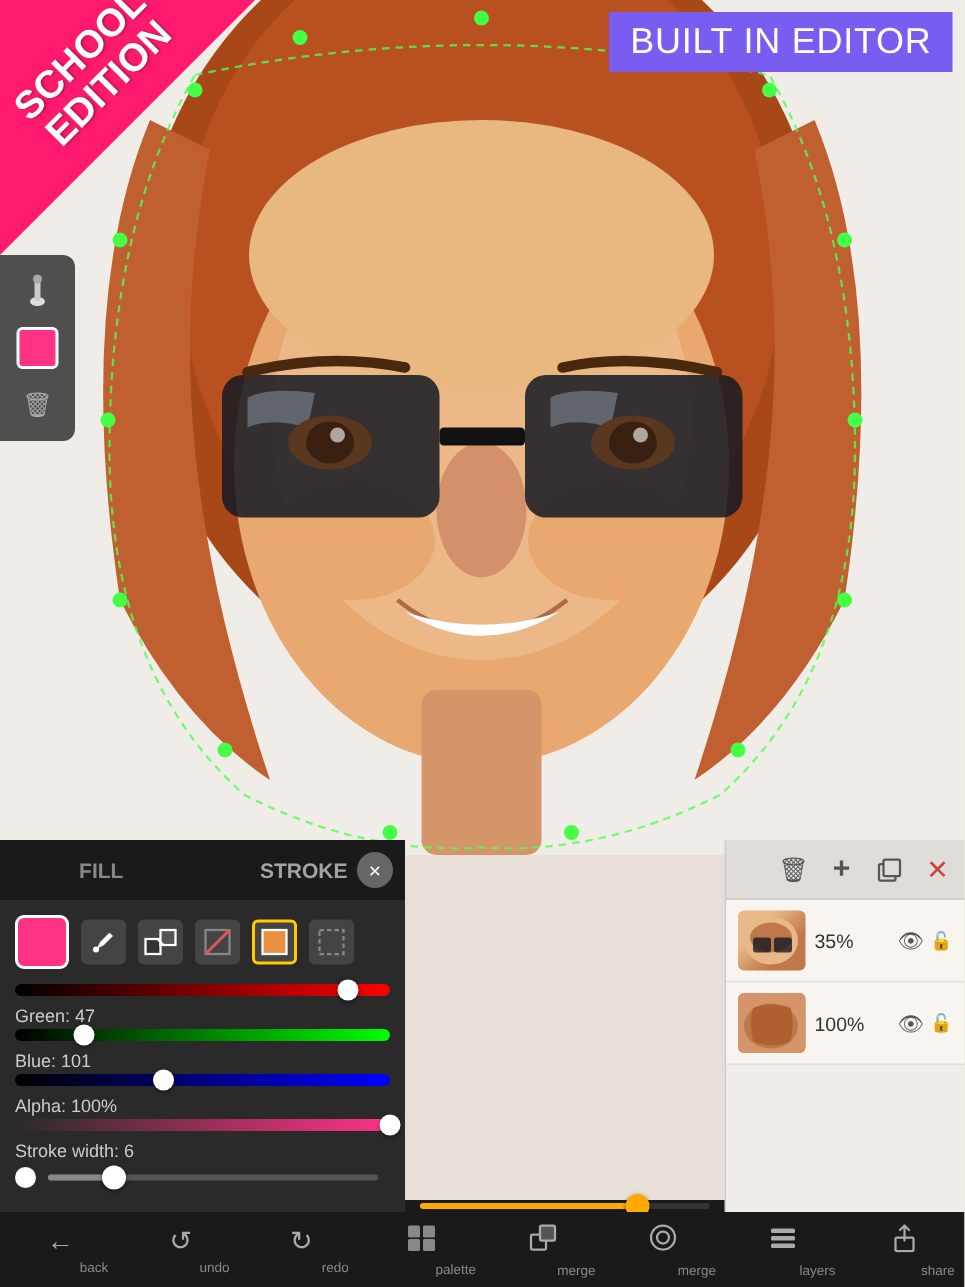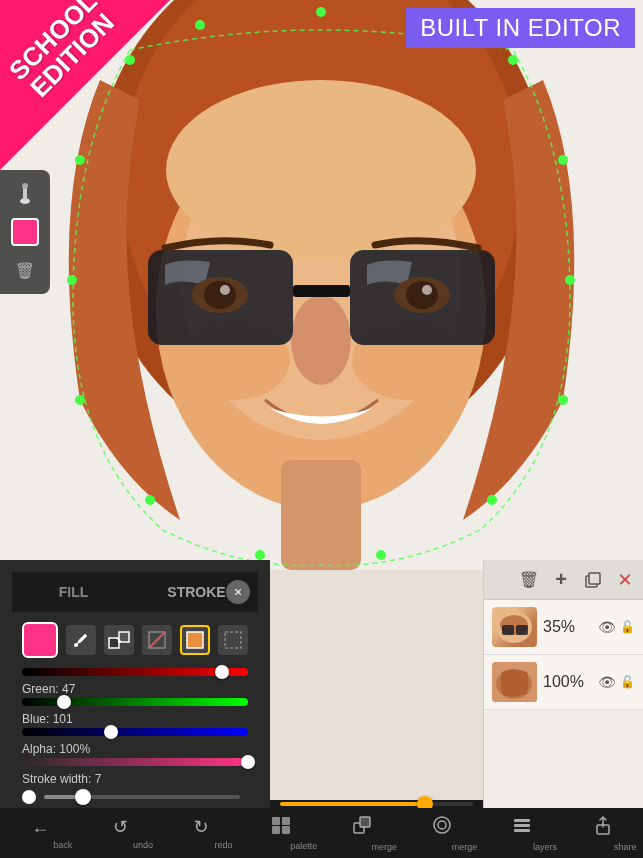--- a/index.html
+++ b/index.html
@@ -79,21 +79,21 @@
 
     .trash-icon {
       color: #aaa;
       font-size: 16px;
     }
 
     
     .fill-stroke-panel {
       width: 270px;
       background: #2a2a2a;
-      padding: 12px;
+      padding: 0;
       flex-shrink: 0;
     }
 
     .fs-tabs {
       display: flex;
       background: #1a1a1a;
       height: 40px;
       position: relative;
     }
 
@@ -254,21 +254,21 @@
     .layer-thumb-1 {
       background: linear-gradient(135deg, #e8b888 30%, #c07848 70%);
     }
 
     .layer-thumb-2 {
       background: linear-gradient(135deg, #d4956a 30%, #a86030 70%);
     }
 
     .layer-percent {
       flex: 1;
-      font-size: 16px;
+      font-size: 13px;
       color: #333;
     }
 
     .layer-eye {
       color: #555;
       font-size: 14px;
       margin-right: 4px;
       cursor: pointer;
     }
 
@@ -534,21 +534,21 @@
     </div>
 
     <div class="slider-group">
       <div class="slider-label">Alpha: 100%</div>
       <div class="slider-track alpha" style="background:linear-gradient(to right, rgba(255,51,133,0), rgba(255,51,133,1));">
         <div class="slider-thumb" style="left:100%;"></div>
       </div>
     </div>
 
     <div class="slider-group">
-      <div class="slider-label">Stroke width: 7</div>
+      <div class="slider-label">Stroke width: 6</div>
       <div class="stroke-width-row">
         <div class="stroke-dot"></div>
         <div style="flex:1;margin:0 8px;height:4px;background:#555;border-radius:2px;position:relative;">
           <div style="position:absolute;left:0;height:100%;width:20%;background:#888;border-radius:2px;"></div>
           <div style="position:absolute;left:20%;top:50%;transform:translate(-50%,-50%);width:16px;height:16px;background:white;border-radius:50%;box-shadow:0 1px 3px rgba(0,0,0,0.5);"></div>
         </div>
       </div>
     </div>
   </div>
 </div>

